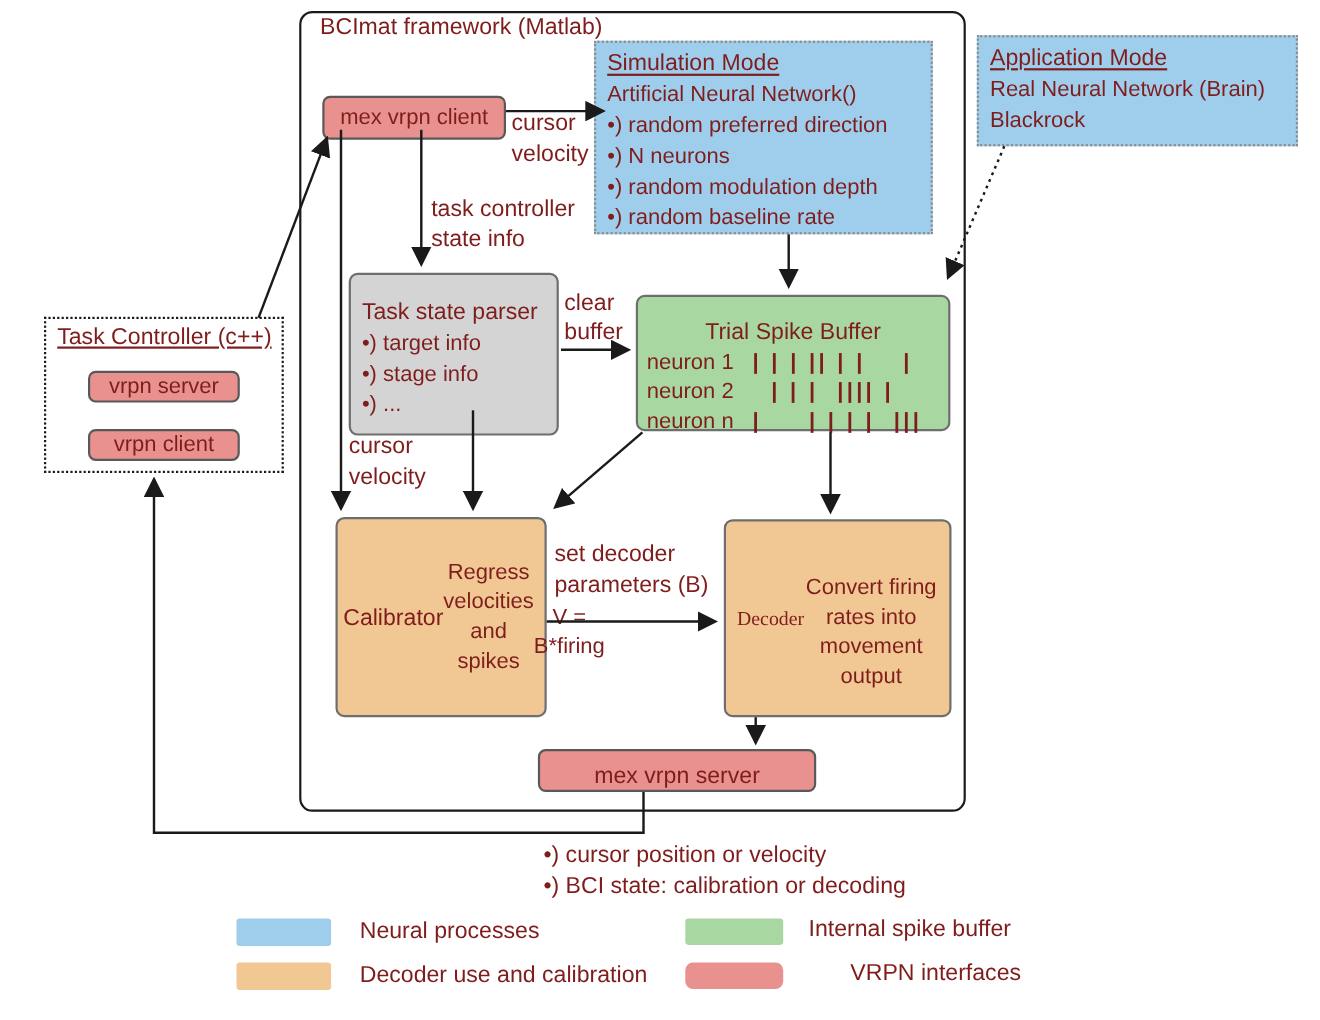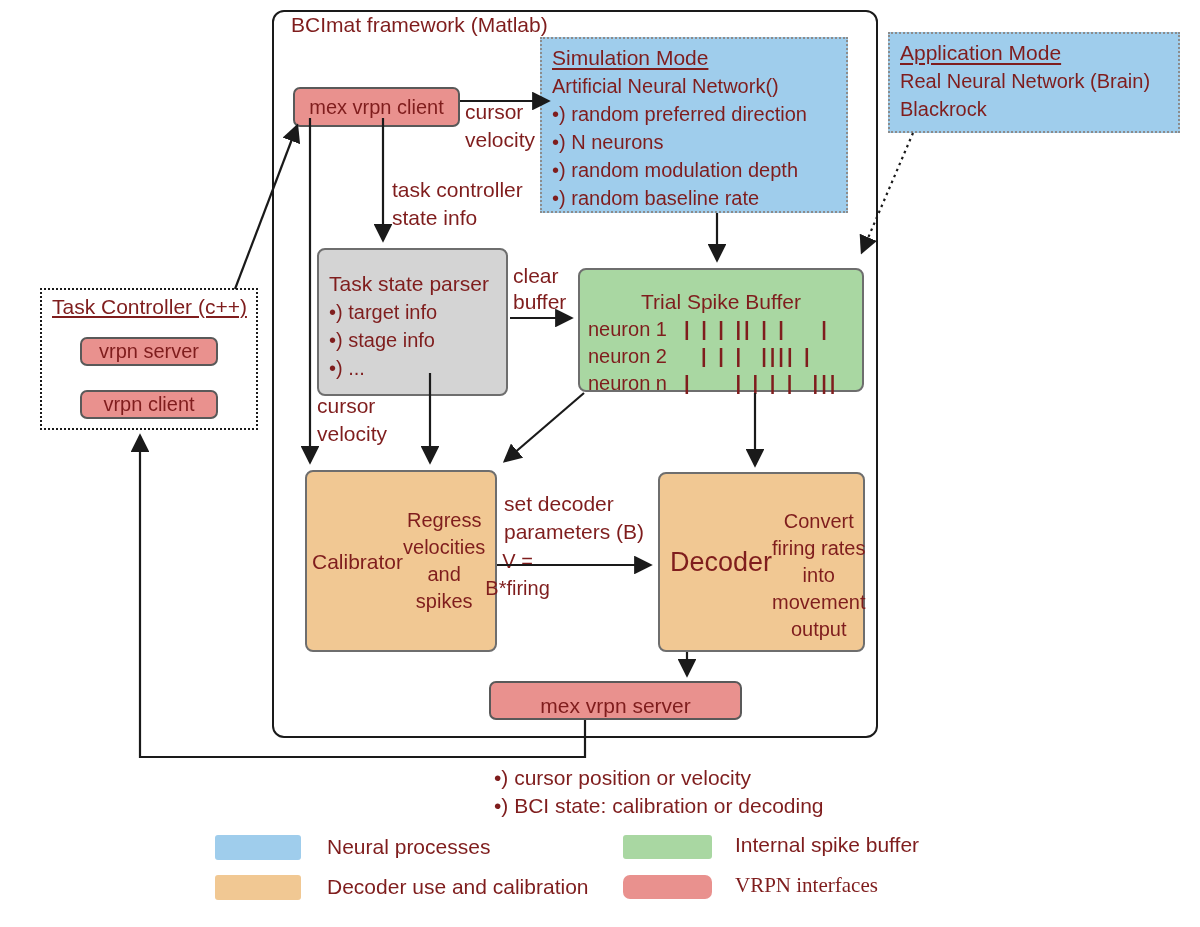--- a/index.html
+++ b/index.html
@@ -84,21 +84,21 @@
     </div>
   </div>
 
   <div class="abs node centered" style="left: 305px; top: 470px; width: 192px; height: 182px; padding: 8px 5px; font-size: 20px; line-height: 27px; background-color: rgb(241, 200, 147);">
     <div style="font-size:21px;">Calibrator</div>
     <div>Regress velocities and spikes</div>
     <div style="margin-top:28px;">V = B*firing</div>
   </div>
 
   <div class="abs node centered" style="left: 658px; top: 472px; width: 207px; height: 180px; padding: 9px 10px; font-size: 20px; line-height: 27px; background-color: rgb(241, 200, 147);">
-    <div style="font-size:27px;">Decoder</div>
+    <div style="font-size:18px;font-family:Liberation Serif, serif;">Decoder</div>
     <div style="margin-top:26px;">Convert firing rates into movement output</div>
   </div>
 
   <div class="abs rednode" style="left: 489px; top: 681px; width: 253px; height: 39px; font-size: 21px; background-color: rgb(233, 145, 142); align-items: flex-end;">
     <span>mex vrpn server</span>
   </div>
 
   <div class="abs lbl" style="left:465px;top:98px;">
     <div>cursor</div>
     <div>velocity</div>
@@ -128,21 +128,21 @@
   <div class="abs" style="left: 215px; top: 835px; width: 86px; height: 25px; border-radius: 3px; background-color: rgb(159, 205, 236);"></div>
   <div class="abs legendlabel" style="left:327px;top:835px;">Neural processes</div>
 
   <div class="abs" style="left: 215px; top: 875px; width: 86px; height: 25px; border-radius: 3px; background-color: rgb(241, 200, 147);"></div>
   <div class="abs legendlabel" style="left:327px;top:875px;">Decoder use and calibration</div>
 
   <div class="abs" style="left: 623px; top: 835px; width: 89px; height: 24px; border-radius: 3px; background-color: rgb(169, 215, 162);"></div>
   <div class="abs legendlabel" style="left:735px;top:833px;">Internal spike buffer</div>
 
   <div class="abs" style="left: 623px; top: 875px; width: 89px; height: 24px; border-radius: 7px; background-color: rgb(233, 145, 142);"></div>
-  <div class="abs legendlabel" style="left:735px;top:873px;font-family:Liberation Serif, serif;">VRPN interfaces</div>
+  <div class="abs legendlabel" style="left:773px;top:873px;">VRPN interfaces</div>
 
   <svg width="1200" height="927" viewBox="0 0 1200 927">
     <defs>
       <marker id="ah" viewBox="0 0 10 10" refX="8.5" refY="5" markerWidth="8.5" markerHeight="8.5" orient="auto-start-reverse">
         <path d="M0,0 L10,5 L0,10 z" fill="#1a1a1a"></path>
       </marker>
     </defs>
     <g stroke="#1a1a1a" stroke-width="2.2" fill="none">
       <line x1="460" y1="101" x2="548" y2="101" marker-end="url(#ah)"></line>
       <line x1="383" y1="118" x2="383" y2="240" marker-end="url(#ah)"></line>

